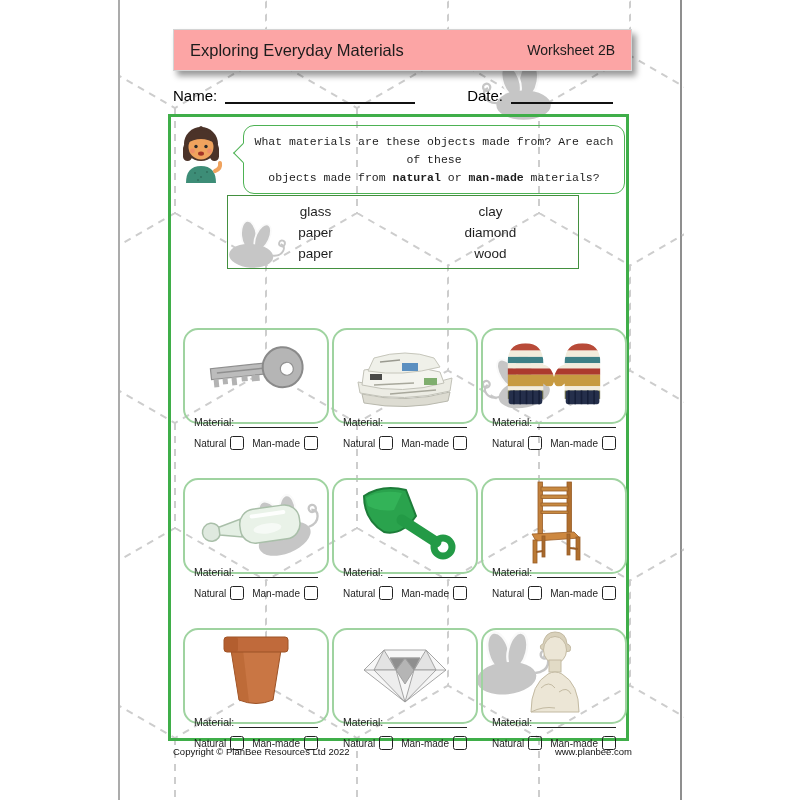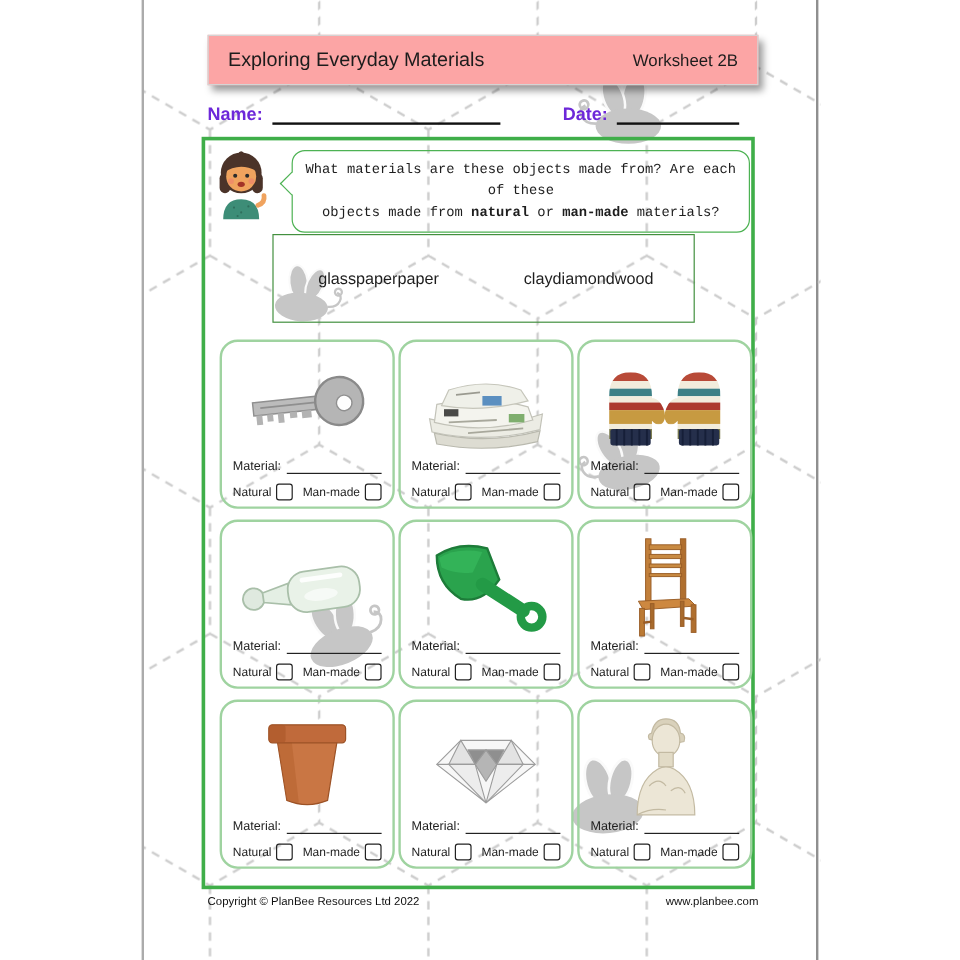--- a/index.html
+++ b/index.html
@@ -10,47 +10,47 @@
         border-left:2px solid #ababab;border-right:2px solid #8f8f8f;box-sizing:border-box;}
   .band svg{position:absolute;left:0;top:0;}
   
   .header-box{position:absolute;left:173px;top:29px;width:459px;height:42px;box-sizing:border-box;
         background:#fca5a5;border:1px solid #d4d4d4;box-shadow:4px 5px 6px rgba(0,0,0,0.40);
         display:flex;align-items:center;justify-content:space-between;padding:0 16px;z-index:3;}
   .header-box .title{font-size:16.5px;color:#1c1c1c;}
   .header-box .wsheet{font-size:14px;color:#1c1c1c;}
   
   .namerow{position:absolute;left:173px;top:82px;width:459px;height:22px;display:flex;
-        align-items:flex-end;z-index:3;font-weight:bold;font-size:15px;color:#6d28d9;}
+        align-items:flex-end;z-index:3;font-weight:normal;font-size:15px;color:#000000;}
   .fill-line{border-bottom:2px solid #111;height:14px;}
   .name-line{width:190px;margin-left:8px;}
   .date-line{width:102px;margin-left:8px;}
   .date-label{margin-left:52px;}
   
   .main-box{position:absolute;left:168px;top:114px;width:461px;height:627px;box-sizing:border-box;
         border:3px solid #3fae49;z-index:2;}
   
   .girl{position:absolute;left:7px;top:6px;width:46px;height:60px;}
   .bubble{position:absolute;left:72px;top:8px;width:382px;box-sizing:border-box;min-height:56px;
         border:1.6px solid #4db253;border-radius:11px;display:flex;align-items:center;
         justify-content:center;padding:7px 8px;text-align:center;font-size:11.5px;
         line-height:1.55;color:#1e1e1e;font-family:Liberation Mono, monospace;}
   .bubble .tail{position:absolute;left:-8px;top:20px;width:13px;height:13px;background:#fff;
         border-left:1.6px solid #4db253;border-bottom:1.6px solid #4db253;transform:rotate(45deg);}
   
   .bank{position:absolute;left:56px;top:78px;width:352px;height:74px;box-sizing:border-box;
         border:1.6px solid #43903f;display:flex;}
-  .bank-col{flex:1;display:flex;justify-content:center;align-items:center;
+  .bank-col{flex:1;display:flex;flex-direction:column;justify-content:center;align-items:center;
         font-size:13.5px;line-height:21px;color:#1e1e1e;}
   
   .grid{position:absolute;left:12px;top:166px;display:grid;
         grid-template-columns:repeat(3,146px);grid-template-rows:repeat(3,141px);
         column-gap:3px;row-gap:9px;}
   .card{box-sizing:border-box;border:2px solid #9fd3a0;border-radius:15px;
-        padding:12px 9px 7px;display:flex;flex-direction:column;}
+        padding:0 9px 7px;display:flex;flex-direction:column;margin-top:45px;}
   .card .img{height:86px;display:flex;align-items:center;justify-content:center;}
   .material-row{display:flex;align-items:flex-end;font-size:10.5px;color:#1e1e1e;margin-top:2px;}
   .material-line{flex:1;border-bottom:1.4px solid #222;margin-left:5px;height:10px;}
   .check-row{display:flex;align-items:center;justify-content:space-between;font-size:10px;
         margin-top:8px;color:#1e1e1e;}
   .check-pair{display:flex;align-items:center;}
   .checkbox{width:12px;height:12px;border:1.4px solid #222;border-radius:2.5px;margin-left:4px;
         background:transparent;}
   
   .footer{position:absolute;left:173px;top:746px;width:459px;display:flex;

